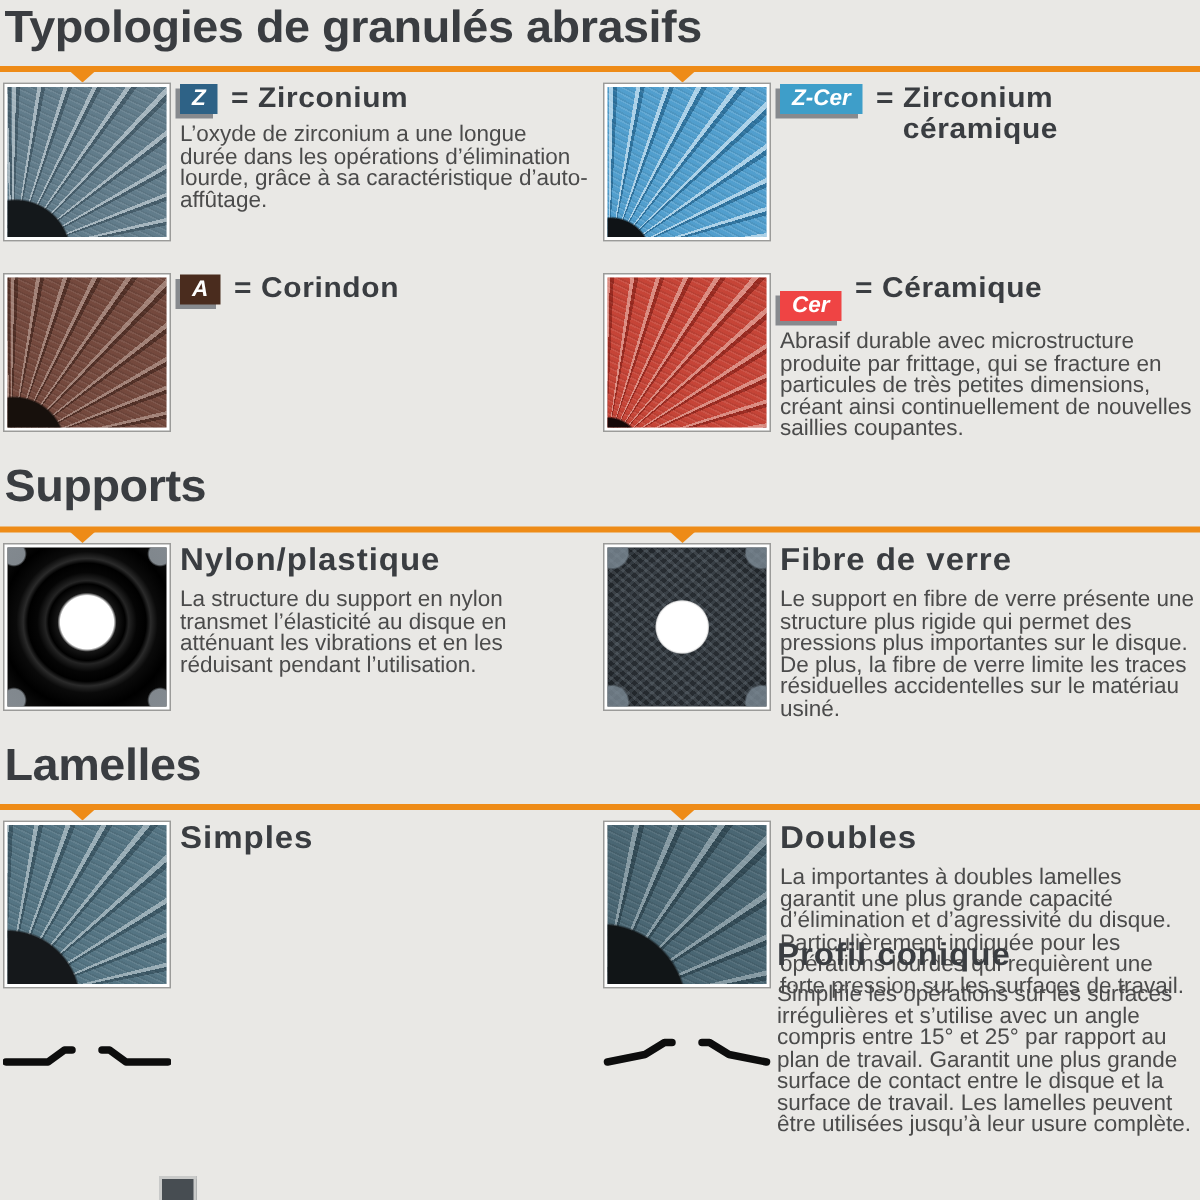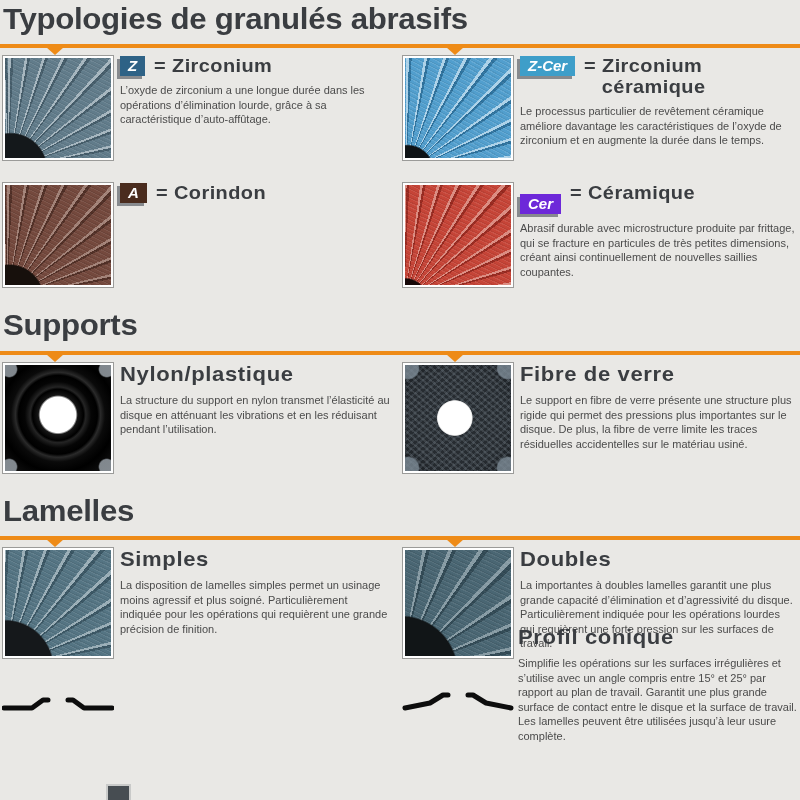--- a/index.html
+++ b/index.html
@@ -33,32 +33,32 @@
   .block .content { margin-left:6px; }
   .headrow { display:flex; align-items:flex-start; }
   .badge {
     display:inline-block; margin-top:1px; padding:1px 8px 2px 8px;
     color:#fff; font-weight:bold; font-style:italic; font-size:15px;
     box-shadow:-3px 3px 0 rgba(15,25,35,.45); white-space:nowrap;
   }
   .badge-z    { background:#2e6286; }
   .badge-zcer { background:#3e9ec9; }
   .badge-a    { background:#4a2c1e; }
-  .badge-cer  { background:#6d28d9;margin-top:12px; }
+  .badge-cer  { background:#ef4444;margin-top:12px; }
   .ghead {
     margin-left:9px; font-size:19px; font-weight:bold; color:#3a3d41;
     letter-spacing:.4px; line-height:21px;
     transform:scaleX(1.05); transform-origin:left top;
   }
   .ghead .l2 { margin-left:17px; }
   .bhead {
     font-size:21px; font-weight:bold; color:#3a3d41; letter-spacing:.6px;
     transform:scaleX(1.05); transform-origin:left top; white-space:nowrap;
   }
-  .para { margin-top:7px; font-size:11px; line-height:14.5px; color:#4b4b4b; }
+  .para { margin-top:7px; font-size:15px; line-height:14.5px; color:#4b4b4b; }
   .content > .para { margin-right:2px; }
   
   .photo {
     flex:none; background:#fff; border:1px solid #9b9b99; padding:2px;
   }
   .ph-grain  { width:112px; height:106px; }
   .ph-square { width:112px; height:112px; }
   .photo-inner { width:100%; height:100%; }
   .img-z { background:
     radial-gradient(circle at 5% 112%, #14181b 0 24%, rgba(20,24,27,0) 25%),
@@ -145,21 +145,20 @@
         <div class="photo-inner img-zcer"></div>
       </div>
     <div class="content">
       <div class="headrow">
         <span class="badge badge-zcer">Z-Cer</span>
         <div class="ghead">
           <div>= Zirconium</div>
           <div class="l2">céramique</div>
         </div>
       </div>
-      <p class="para">Le processus particulier de revêtement céramique améliore davantage les caractéristiques de l’oxyde de zirconium et en augmente la durée dans le temps.</p>
     </div>
   </div>
 
   <div class="block" style="left:2px;top:182px;width:392px">
     <div class="photo ph-grain">
         <div class="photo-inner img-a"></div>
       </div>
     <div class="content">
       <div class="headrow">
         <span class="badge badge-a">A</span>
@@ -216,21 +215,20 @@
   <div class="rule" style="top:536px"></div>
   <div class="tri" style="left:46px;top:539px"></div>
   <div class="tri" style="left:446px;top:539px"></div>
 
   <div class="block" style="left:2px;top:547px;width:392px">
     <div class="photo ph-square">
         <div class="photo-inner img-simples"></div>
       </div>
     <div class="content">
       <div class="bhead">Simples</div>
-      <p class="para">La disposition de lamelles simples permet un usinage moins agressif et plus soigné. Particulièrement indiquée pour les opérations qui requièrent une grande précision de finition.</p>
     </div>
   </div>
 
   <div class="block" style="left:402px;top:547px;width:396px">
     <div class="photo ph-square">
         <div class="photo-inner img-doubles"></div>
       </div>
     <div class="content">
       <div class="bhead">Doubles</div>
       <p class="para">La importantes à doubles lamelles garantit une plus grande capacité d’élimination et d’agressivité du disque. Particulièrement indiquée pour les opérations lourdes qui requièrent une forte pression sur les surfaces de travail.</p>

